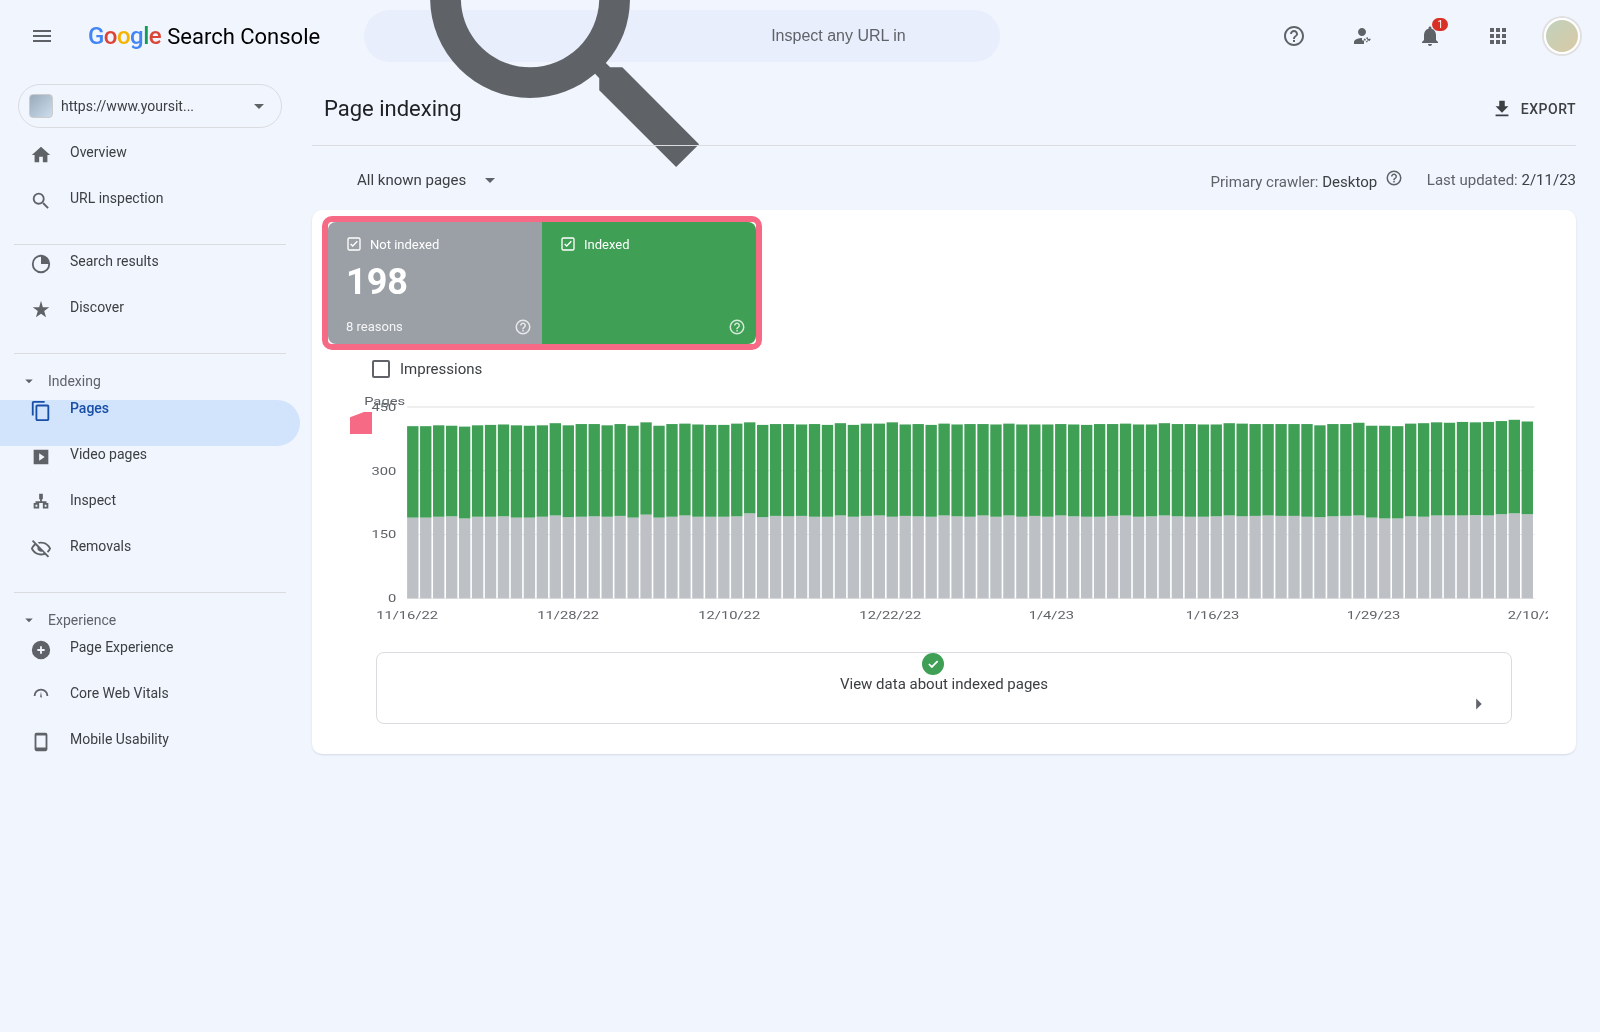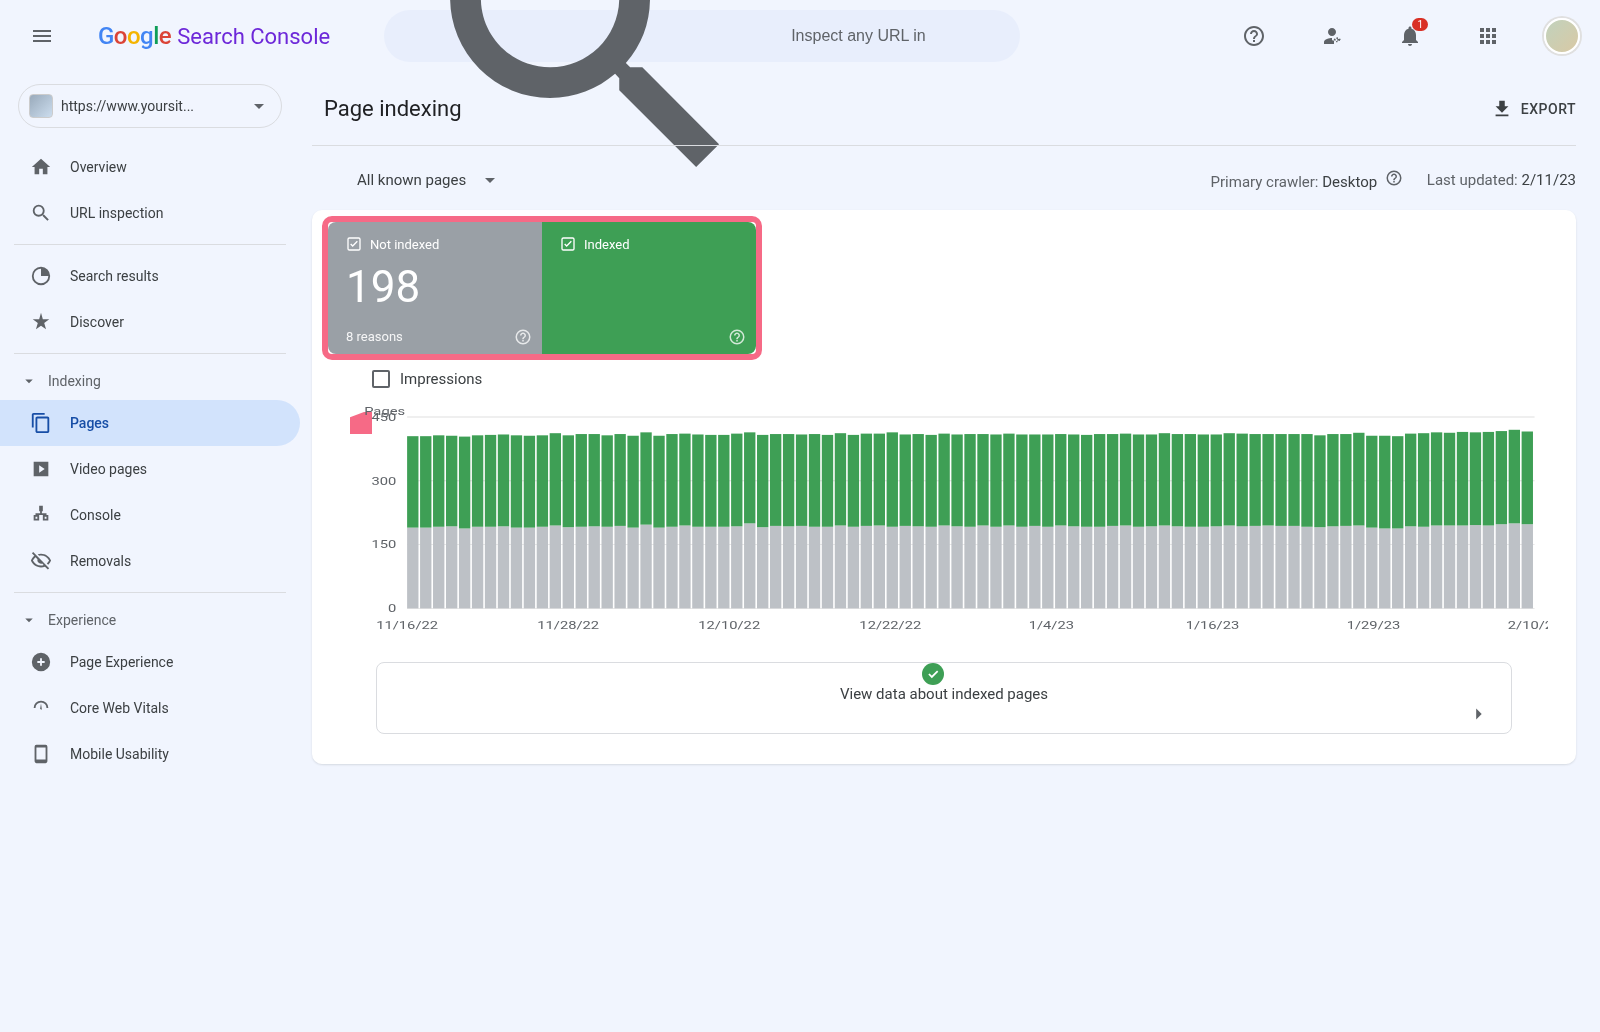--- a/index.html
+++ b/index.html
@@ -12,24 +12,24 @@
   --gsc-green:#3e9f55;
   --gsc-green-dark:#3e9f55;
   --gsc-grey:#9aa0a6;
   --border:#dadce0;
   --highlight:#f66a86;
   --google-blue:#1a73e8;
   font-family:"Google Sans",Roboto,Arial,sans-serif;
 }
 *{box-sizing:border-box;}
 body{margin:0;background:var(--bg);color:var(--text);font-size:14px;}
-header{display:flex;align-items:center;height:72px;padding:12px 20px;gap:34px;}
+header{display:flex;align-items:center;height:72px;padding:12px 20px;gap:24px;}
 .icon-btn{width:44px;height:44px;display:inline-flex;align-items:center;justify-content:center;border-radius:50%;cursor:pointer;color:#5f6368;}
 .icon-btn svg{width:24px;height:24px;fill:currentColor;}
-.logo-text{font-size:22px;color:#6d28d9;font-weight:400;text-align:center;}
+.logo-text{font-size:22px;color:#000000;font-weight:400;text-align:center;}
 .logo{display:flex;align-items:center;gap:6px;white-space:nowrap;}
 .logo .g-word{font-size:24px;font-weight:500;letter-spacing:-0.5px;}
 .g-word span:nth-child(1){color:#4285F4;}
 .g-word span:nth-child(2){color:#DB4437;}
 .g-word span:nth-child(3){color:#F4B400;}
 .g-word span:nth-child(4){color:#4285F4;}
 .g-word span:nth-child(5){color:#0F9D58;}
 .g-word span:nth-child(6){color:#DB4437;}
 .search-box{flex:0 0 636px;margin-left:20px;height:52px;background:#e8eefc;border-radius:26px;display:flex;align-items:center;padding:0 20px;gap:16px;color:#5f6368;}
 .search-box input{flex:1;border:none;background:transparent;font-size:16px;outline:none;color:#3c4043;}
@@ -37,21 +37,21 @@
 .spacer{flex:1;}
 .notif-btn{position:relative;}
 .badge{position:absolute;top:4px;right:4px;background:#d93025;color:#fff;font-size:10px;border-radius:10px;padding:1px 5px;min-width:14px;text-align:center;}
 .avatar{width:36px;height:36px;border-radius:50%;background:linear-gradient(135deg,#c1d2bd,#d9c9a5);border:2px solid #fff;box-shadow:0 0 0 2px #e0e0e0;}
 .layout{display:flex;align-items:flex-start;}
 aside{width:300px;flex:0 0 300px;padding:8px 0 24px 0;}
 .property-picker{margin:4px 18px 16px 18px;border:1px solid var(--border);border-radius:22px;height:44px;display:flex;align-items:center;padding:0 10px 0 10px;gap:8px;cursor:pointer;color:var(--text);position:relative;background:#fff0;}
 .property-picker .fav{width:24px;height:24px;background:linear-gradient(135deg,#9ab,#cde);border-radius:4px;flex:0 0 24px;border:1px solid #ccc;}
 .property-picker .label{flex:1;font-size:14px;color:#3c4043;white-space:nowrap;overflow:hidden;text-overflow:ellipsis;}
 .property-picker svg{width:24px;height:24px;fill:#5f6368;}
-.nav-item{display:flex;align-items:center;height:46px;padding:0 18px 0 30px;gap:18px;color:#3c4043;font-size:14px;cursor:pointer;border-radius:0 23px 23px 0;position:relative;}
+.nav-item{display:flex;height:46px;padding:0 18px 0 30px;gap:18px;color:#3c4043;font-size:14px;cursor:pointer;border-radius:0 23px 23px 0;position:relative;}
 .nav-item.active{background:var(--side-active);color:#174ea6;font-weight:500;}
 .nav-item svg{width:22px;height:22px;fill:#5f6368;flex:0 0 22px;}
 .nav-item.active svg{fill:#174ea6;}
 .nav-group{display:flex;align-items:center;height:38px;padding:0 18px 0 20px;gap:10px;color:#5f6368;font-size:14px;cursor:pointer;}
 .nav-group svg.expand{width:18px;height:18px;fill:#5f6368;}
 hr{border:none;border-top:1px solid var(--border);margin:8px 14px;}
 .arrow-annotation{position:absolute;right:-72px;top:50%;transform:translateY(-50%);}
 main{flex:1;min-width:0;padding:0 24px 24px 12px;}
 .page-header{display:flex;align-items:center;height:74px;border-bottom:1px solid var(--border);}
 .page-title{font-size:22px;color:#202124;margin-left:12px;}
@@ -61,21 +61,21 @@
 .row-meta .filter{display:flex;align-items:center;gap:12px;cursor:pointer;color:#3c4043;margin-left:45px;}
 .row-meta .filter svg{width:24px;height:24px;fill:#5f6368;}
 .row-meta .right{display:flex;align-items:center;gap:24px;}
 .help-ic{display:inline-flex;width:18px;height:18px;margin-left:4px;}
 .help-ic svg{width:18px;height:18px;fill:#5f6368;}
 .card{background:#fff;border-radius:10px;padding:0 28px 30px 28px;box-shadow:0 1px 2px rgba(60,64,67,.15);margin-top:4px;}
 .highlight-wrap{border:6px solid var(--highlight);border-radius:10px;display:flex;width:440px;margin:-4px 0 0 -18px;}
 .tile{flex:1;padding:14px 0 10px 18px;color:#fff;position:relative;}
 .tile .check{display:inline-flex;align-items:center;gap:8px;font-size:13px;}
 .tile .check svg{width:16px;height:16px;stroke:#fff;stroke-width:2;fill:none;}
-.tile .big{font-size:44px;font-weight:400;margin:6px 0 4px 0;}
+.tile .big{font-size:36px;font-weight:700;margin:6px 0 4px 0;}
 .tile .sub{font-size:13px;opacity:.9;margin-top:16px;}
 .tile .q{position:absolute;right:10px;bottom:8px;opacity:.85;}
 .tile.grey{background:#9aa0a6;border-radius:8px 0 0 8px;}
 .tile.green{background:var(--gsc-green);border-radius:0 8px 8px 0;}
 .imp-row{display:flex;align-items:center;gap:10px;margin:10px 0 8px 32px;color:#3c4043;font-size:15px;}
 .imp-row .cb{width:18px;height:18px;border:2px solid #5f6368;border-radius:2px;}
 .chart-area{position:relative;margin:18px 0 0 0;}
 .chart-svg{width:100%;height:230px;display:block;}
 .info-bar{border:1px solid var(--border);border-radius:8px;height:72px;display:flex;align-items:center;padding:0 22px;margin:26px 36px 0 36px;cursor:pointer;flex-direction:column;}
 .info-bar .ok{width:22px;height:22px;border-radius:50%;background:var(--gsc-green);display:flex;align-items:center;justify-content:center;margin-right:22px;}
@@ -185,21 +185,21 @@
   <div class="nav-item">
     <svg viewBox="0 0 24 24">
           <path d="M4 4h16v16H4zM10 8v8l6-4z"></path>
         </svg>
     <span>Video pages</span>
   </div>
   <div class="nav-item">
     <svg viewBox="0 0 24 24">
           <path d="M11 3h2v4h-2zM5 13h4v4H5zm10 0h4v4h-4zM12 7v4M7 13v-2h10v2" stroke="#5f6368" stroke-width="2" fill="none"></path>
         </svg>
-    <span>Console</span>
+    <span>Inspect</span>
   </div>
   <div class="nav-item">
     <svg viewBox="0 0 24 24">
           <path d="M12 6c3.79 0 7.17 2.13 8.82 5.5-.59 1.22-1.42 2.27-2.41 3.12l1.42 1.42C21.27 14.74 22.3 13.22 23 11.5 21.27 7.11 17 4 12 4c-1.27 0-2.49.2-3.64.57l1.65 1.65C10.66 6.09 11.32 6 12 6zM2.1 3.51L4.74 6.15C3.07 7.49 1.78 9.34 1 11.5 2.73 15.89 7 19 12 19c1.52 0 2.97-.3 4.31-.82l3.18 3.18 1.41-1.41L3.51 2.1 2.1 3.51zM12 17c-3.79 0-7.17-2.13-8.82-5.5.7-1.43 1.72-2.61 2.93-3.53l2.04 2.04A4 4 0 0012 15c.46 0 .91-.08 1.33-.22l1.56 1.56C13.97 16.77 13 17 12 17z"></path>
         </svg>
     <span>Removals</span>
   </div>
   <hr>
   <div class="nav-group">
     <svg class="expand" viewBox="0 0 24 24">

